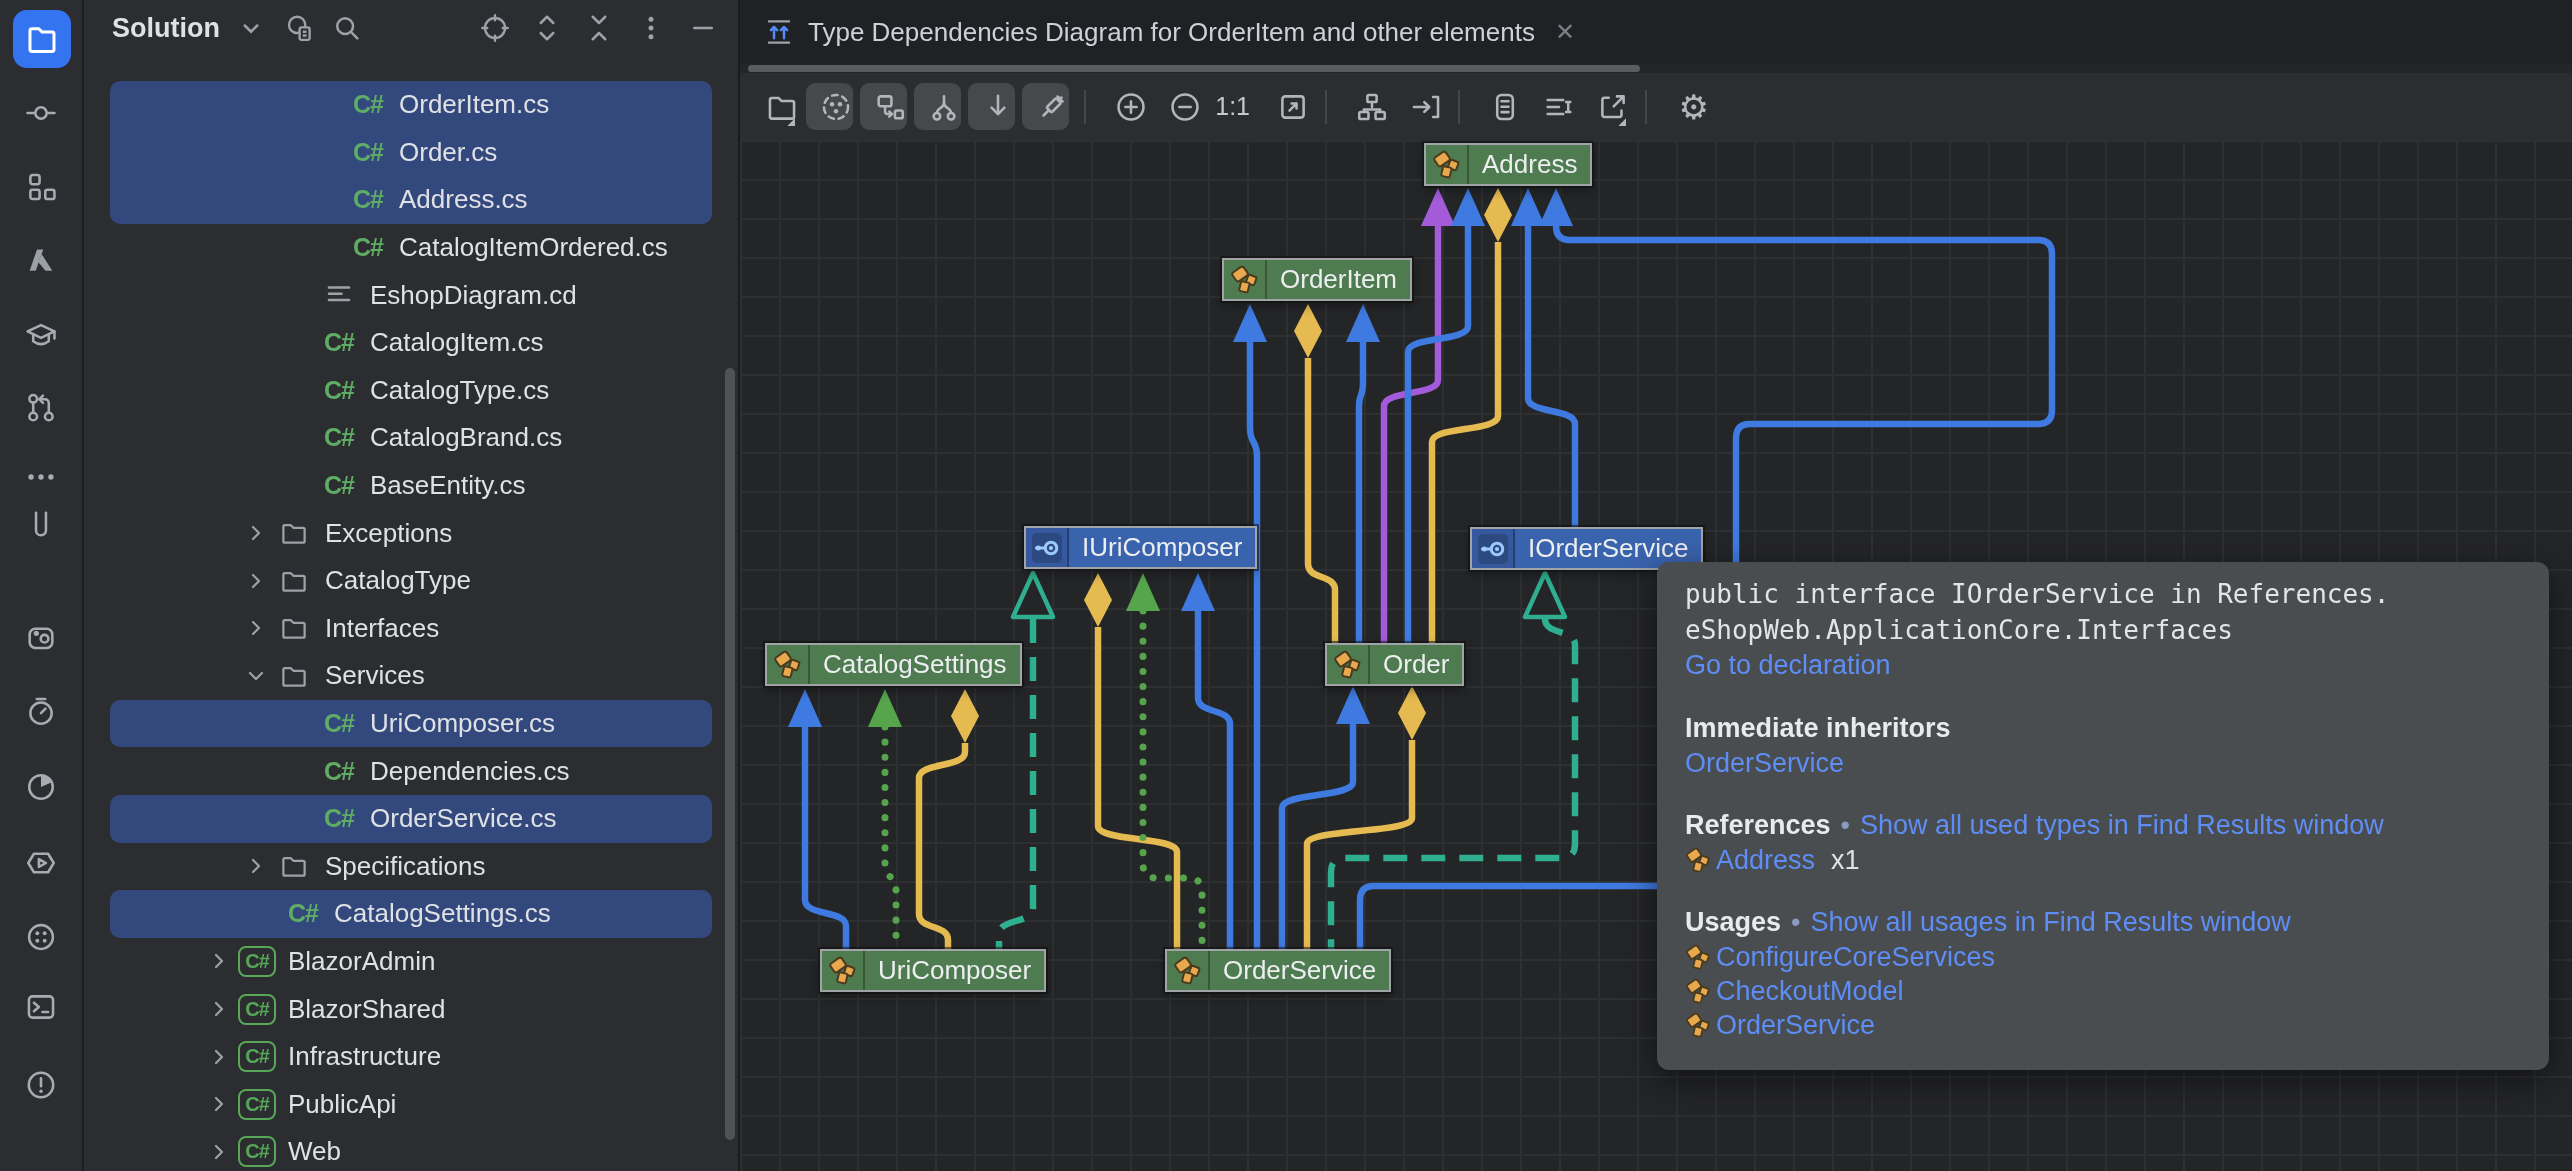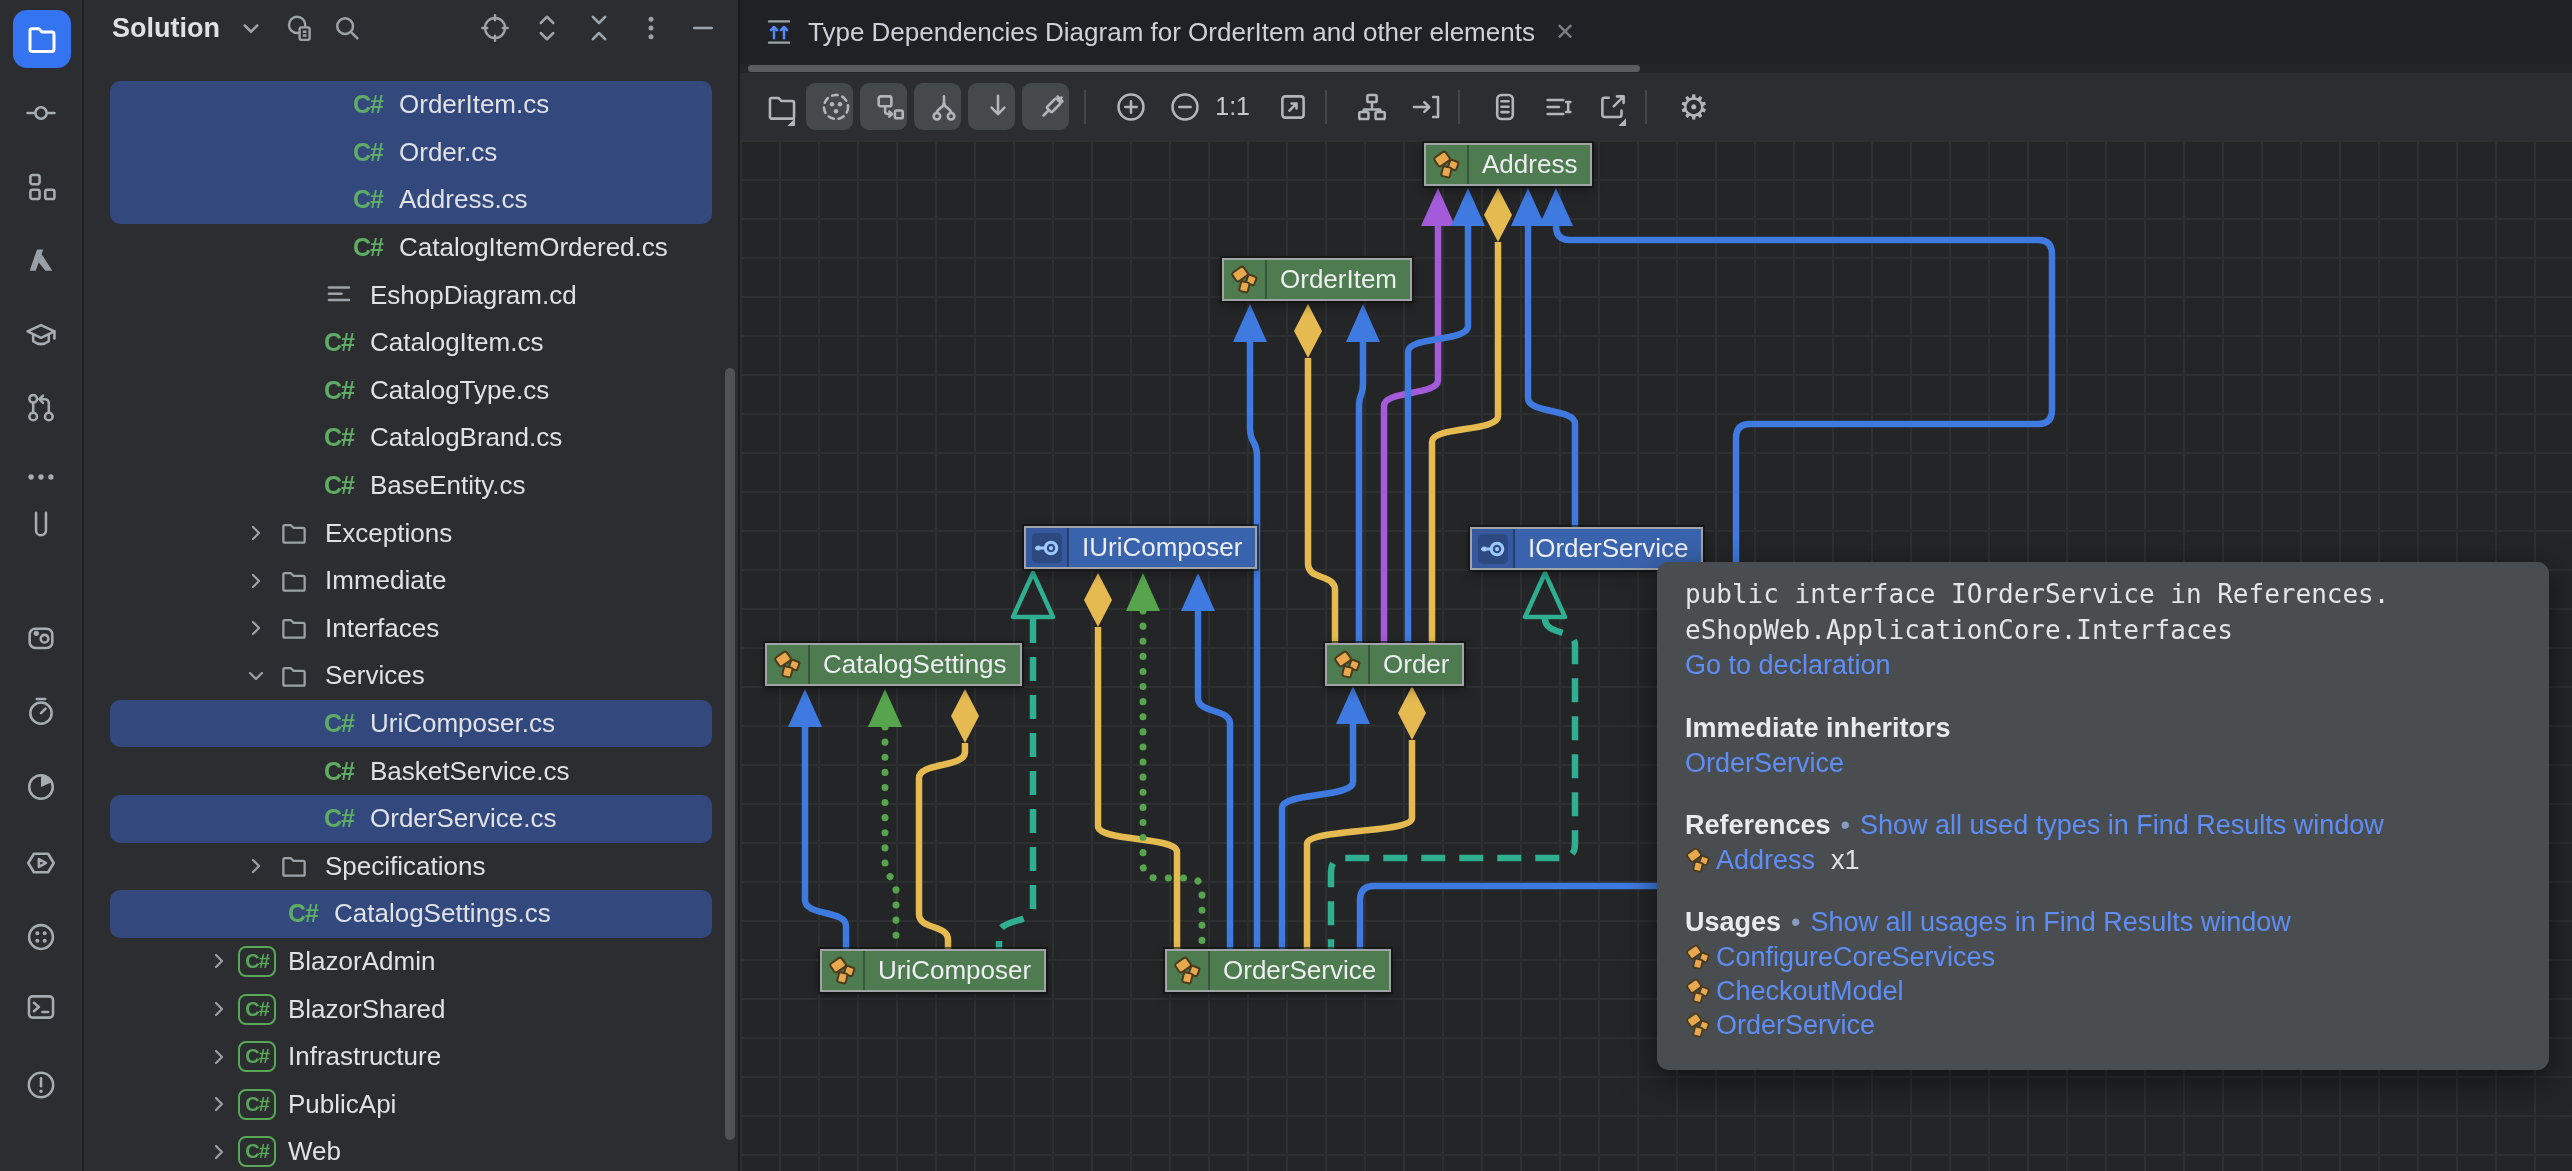--- a/index.html
+++ b/index.html
@@ -314,21 +314,21 @@
           <span class="chev">
             <svg viewBox="0 0 24 24" fill="none" stroke="currentColor" stroke-width="2.2" stroke-linecap="round" stroke-linejoin="round">
               <path d="M9 6 l6 6 -6 6"></path>
             </svg>
           </span>
           <span class="ticon fold" style="color: rgb(157, 162, 168);">
             <svg viewBox="0 0 24 24" fill="none" stroke="currentColor" stroke-width="1.8" stroke-linecap="round" stroke-linejoin="round">
               <path d="M3.5 18.5 V6.8 a1.2 1.2 0 0 1 1.2-1.2 h4.6 l2.2 2.2 h7.8 a1.2 1.2 0 0 1 1.2 1.2 v9.5 a1.2 1.2 0 0 1 -1.2 1.2 H4.7 a1.2 1.2 0 0 1 -1.2 -1.2 Z"></path>
             </svg>
           </span>
-          <span class="tlabel">Immediate</span>
+          <span class="tlabel">CatalogType</span>
         </div>
         <div class="trow" style="padding-left: 129px;">
           <span class="chev">
             <svg viewBox="0 0 24 24" fill="none" stroke="currentColor" stroke-width="2.2" stroke-linecap="round" stroke-linejoin="round">
               <path d="M9 6 l6 6 -6 6"></path>
             </svg>
           </span>
           <span class="ticon fold" style="color: rgb(157, 162, 168);">
             <svg viewBox="0 0 24 24" fill="none" stroke="currentColor" stroke-width="1.8" stroke-linecap="round" stroke-linejoin="round">
               <path d="M3.5 18.5 V6.8 a1.2 1.2 0 0 1 1.2-1.2 h4.6 l2.2 2.2 h7.8 a1.2 1.2 0 0 1 1.2 1.2 v9.5 a1.2 1.2 0 0 1 -1.2 1.2 H4.7 a1.2 1.2 0 0 1 -1.2 -1.2 Z"></path>
@@ -352,21 +352,21 @@
         <div class="trow sel" style="border-radius: 10px; padding-left: 208px;">
           <span class="ticon">
             <span class="cs">C#</span>
           </span>
           <span class="tlabel">UriComposer.cs</span>
         </div>
         <div class="trow" style="padding-left: 208px;">
           <span class="ticon">
             <span class="cs">C#</span>
           </span>
-          <span class="tlabel">BasketService.cs</span>
+          <span class="tlabel">Dependencies.cs</span>
         </div>
         <div class="trow sel" style="border-radius: 10px; padding-left: 208px;">
           <span class="ticon">
             <span class="cs">C#</span>
           </span>
           <span class="tlabel">OrderService.cs</span>
         </div>
         <div class="trow" style="padding-left: 129px;">
           <span class="chev">
             <svg viewBox="0 0 24 24" fill="none" stroke="currentColor" stroke-width="2.2" stroke-linecap="round" stroke-linejoin="round">

